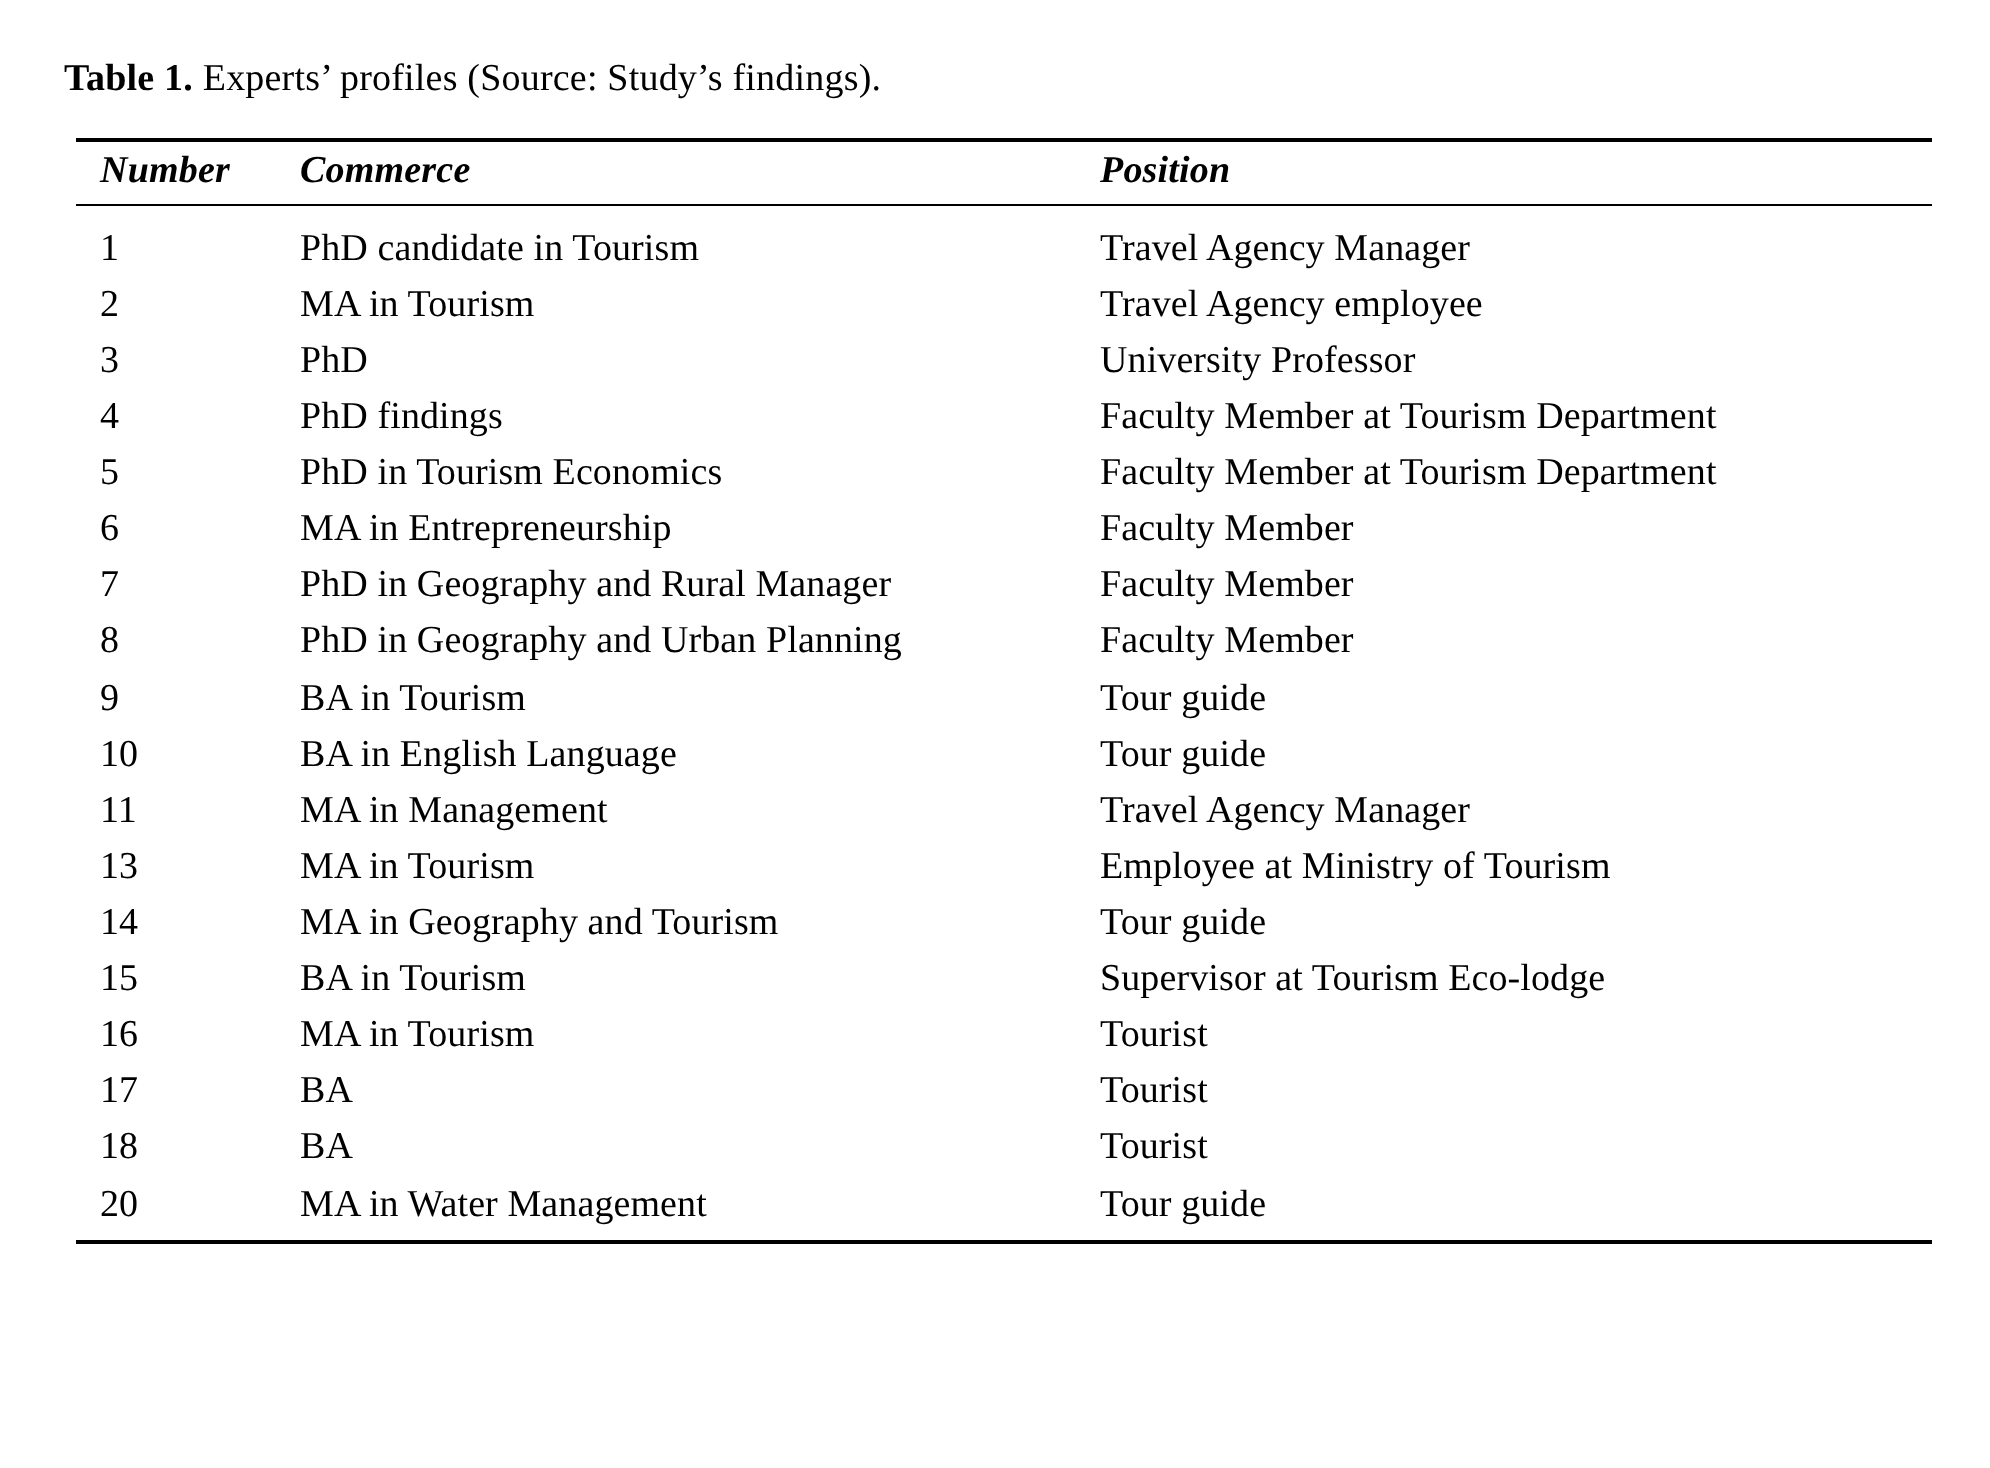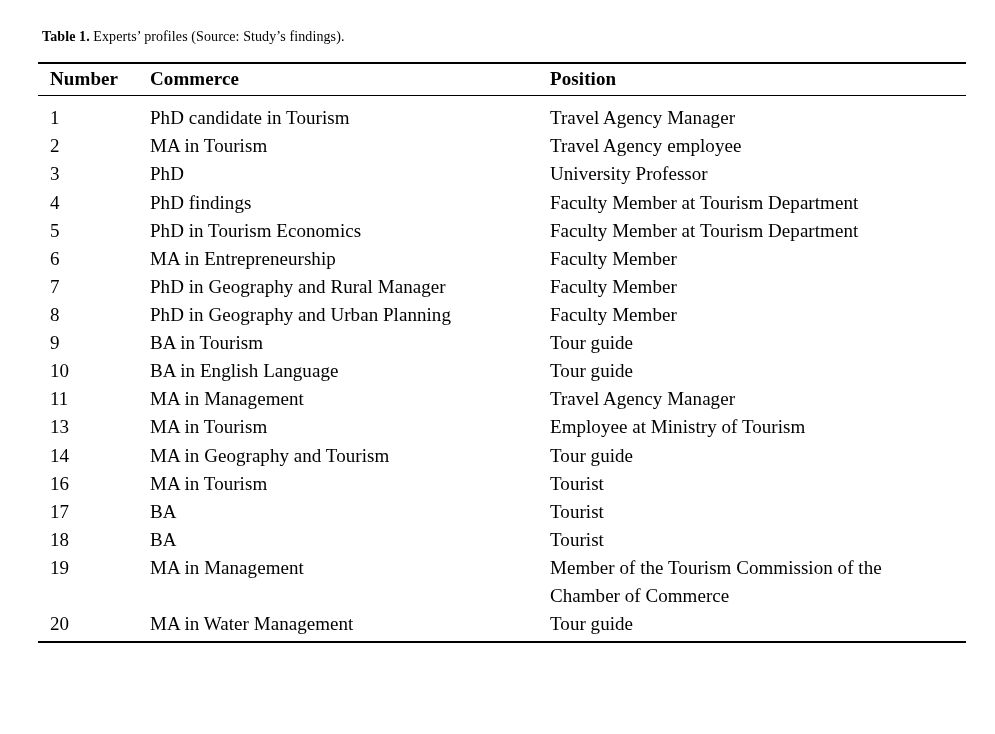--- a/index.html
+++ b/index.html
@@ -15,40 +15,41 @@
     overflow: hidden;
   }
   .page {
     position: relative;
     width: 995px;
     height: 734px;
     box-sizing: border-box;
     padding: 28px 30px 0 30px;
   }
   .caption {
-    font-size: 14px;
+    font-size: 19px;
     line-height: 1.3;
-    margin: 0 0 16px 12px;
+    margin: 0 0 16px 2px;
     letter-spacing: 0.1px;
   }
   .caption .caption-label {
     font-weight: bold;
   }
   table.profiles {
     border-collapse: collapse;
     width: 928px;
     margin-left: 8px;
     table-layout: fixed;
   }
   table.profiles thead th {
     font-size: 19px;
     font-weight: bold;
     text-align: left;
     padding: 4px 0 5px 0;
     letter-spacing: 0.1px;
+    font-style: italic;
   }
   table.profiles thead tr.head-row {
     border-top: 2.2px solid #000;
     border-bottom: 1.1px solid #000;
   }
   table.profiles tbody tr:first-child td {
     padding-top: 8px;
   }
   table.profiles tbody td {
     font-size: 19px;
@@ -172,20 +173,27 @@
           </td>
         </tr>
         <tr>
           <td class="col-number">14</td>
           <td class="col-education">MA in Geography and Tourism</td>
           <td class="col-position">
             <span class="cell-wrap">Tour guide</span>
           </td>
         </tr>
         <tr>
+          <td class="col-number">15</td>
+          <td class="col-education">BA in Tourism</td>
+          <td class="col-position">
+            <span class="cell-wrap">Supervisor at Tourism Eco-lodge</span>
+          </td>
+        </tr>
+        <tr>
           <td class="col-number">16</td>
           <td class="col-education">MA in Tourism</td>
           <td class="col-position">
             <span class="cell-wrap">Tourist</span>
           </td>
         </tr>
         <tr>
           <td class="col-number">17</td>
           <td class="col-education">BA</td>
           <td class="col-position">
@@ -193,25 +201,20 @@
           </td>
         </tr>
         <tr>
           <td class="col-number">18</td>
           <td class="col-education">BA</td>
           <td class="col-position">
             <span class="cell-wrap">Tourist</span>
           </td>
         </tr>
         <tr>
-          <td class="col-number">19</td>
-          <td class="col-education">MA in Management</td>
-          <td class="col-position"><span class="cell-wrap">Member of the Tourism Commission of the</span><span class="line2">Chamber of Commerce</span></td>
-        </tr>
-        <tr>
           <td class="col-number">20</td>
           <td class="col-education">MA in Water Management</td>
           <td class="col-position">
             <span class="cell-wrap">Tour guide</span>
           </td>
         </tr>
       </tbody>
   </table>
 
 </div>

